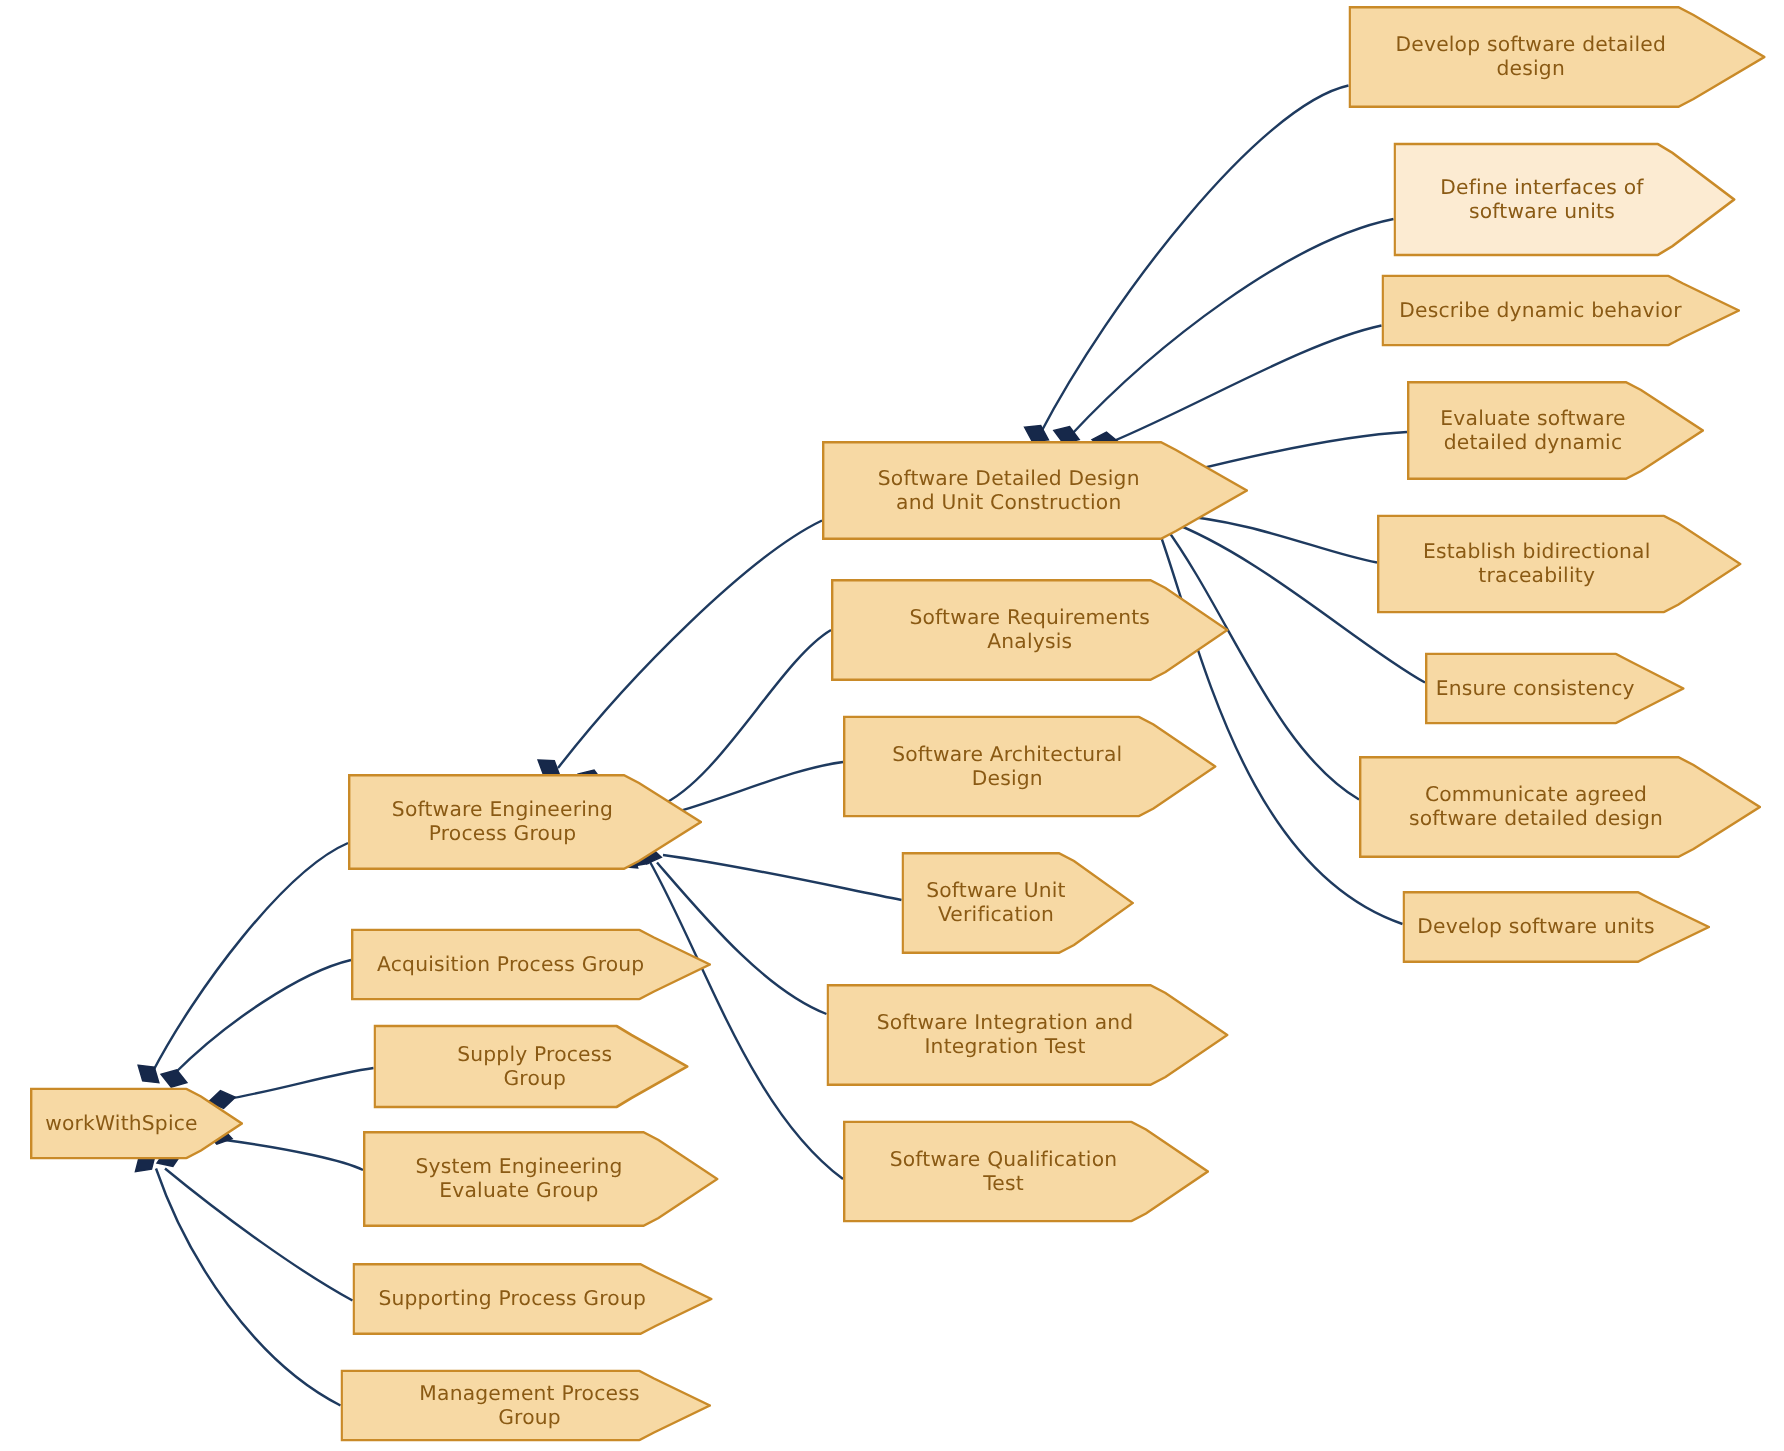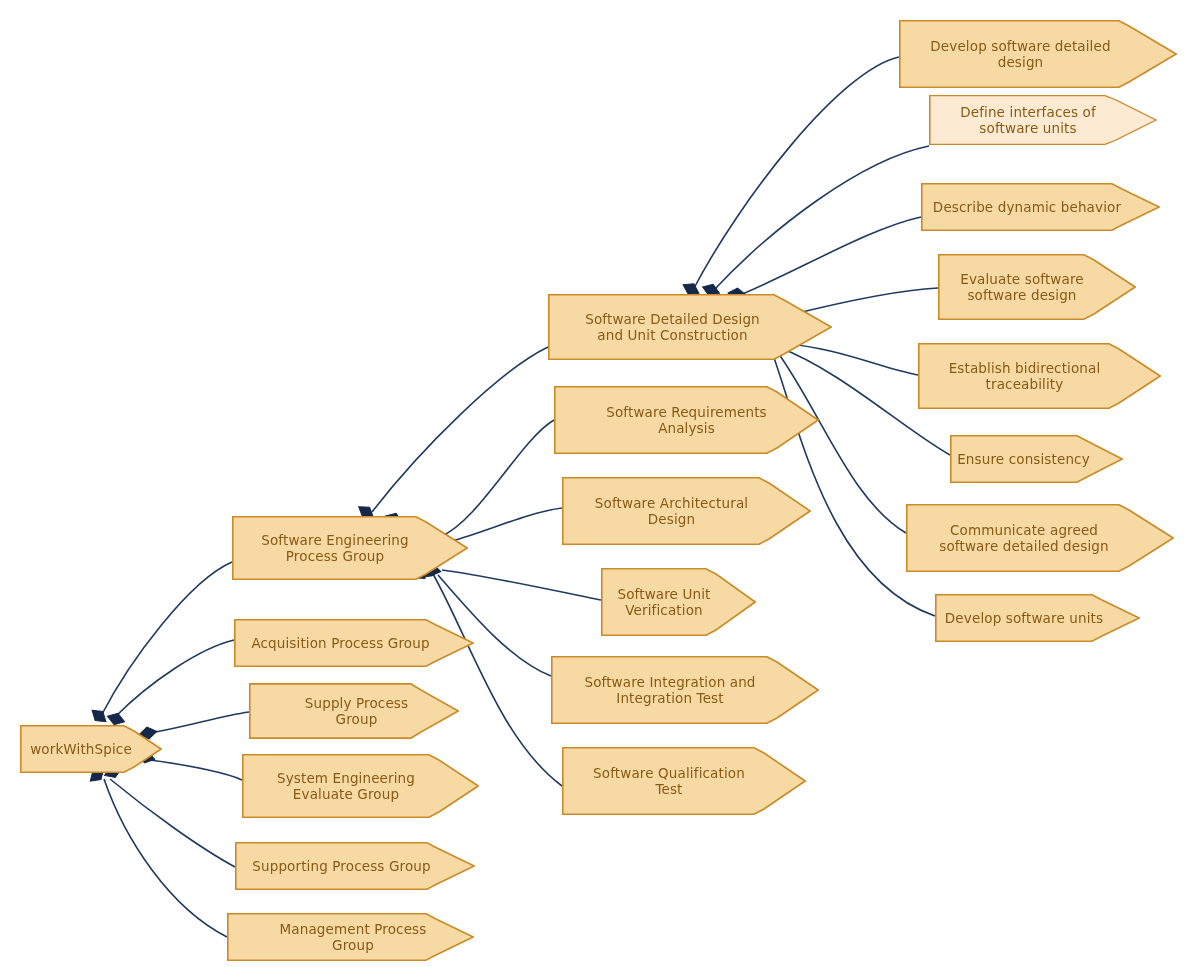--- a/index.html
+++ b/index.html
@@ -192,35 +192,35 @@
         </svg><span class="node-label offset-left" style="margin-right: 30px;">Software Integration and
 Integration Test</span></div>
       <div class="node" style="left: 562px; top: 747px; width: 244px; height: 68px;"><svg class="node-svg" viewBox="0 0 244 68" preserveAspectRatio="none">
           <polygon points="0.8,0.8 192.0,0.8 202.0,6.0 243.2,34.0 202.0,62.0 192.0,67.2 0.8,67.2" fill="#F7D9A4" stroke="#C98A28" stroke-width="1.6" stroke-linejoin="miter"></polygon>
         </svg><span class="node-label offset-left" style="margin-right: 30px;">Software Qualification
 Test</span></div>
       <div class="node" style="left: 548px; top: 294px; width: 284px; height: 66px;"><svg class="node-svg" viewBox="0 0 284 66" preserveAspectRatio="none">
           <polygon points="0.8,0.8 226.0,0.8 236.0,6.0 283.2,33.0 236.0,60.0 226.0,65.2 0.8,65.2" fill="#F7D9A4" stroke="#C98A28" stroke-width="1.6" stroke-linejoin="miter"></polygon>
         </svg><span class="node-label offset-left" style="margin-right: 35px;">Software Detailed Design
 and Unit Construction</span></div>
-      <div class="node" style="left: 899px; top: 20px; width: 278px; height: 68px;"><svg class="node-svg" viewBox="0 0 278 68" preserveAspectRatio="none">
+      <div class="node" style="left: 899px; top: 4px; width: 278px; height: 68px;"><svg class="node-svg" viewBox="0 0 278 68" preserveAspectRatio="none">
           <polygon points="0.8,0.8 220.0,0.8 230.0,6.0 277.2,34.0 230.0,62.0 220.0,67.2 0.8,67.2" fill="#F7D9A4" stroke="#C98A28" stroke-width="1.6" stroke-linejoin="miter"></polygon>
         </svg><span class="node-label offset-left" style="margin-right: 35px;">Develop software detailed
 design</span></div>
-      <div class="node" style="left: 929px; top: 95px; width: 228px; height: 50px;"><svg class="node-svg" viewBox="0 0 228 66" preserveAspectRatio="none">
+      <div class="node" style="left: 929px; top: 95px; width: 228px; height: 76px;"><svg class="node-svg" viewBox="0 0 228 66" preserveAspectRatio="none">
           <polygon points="0.8,0.8 176.0,0.8 186.0,6.0 227.2,33.0 186.0,60.0 176.0,65.2 0.8,65.2" fill="#FCEBD2" stroke="#C98A28" stroke-width="1.6" stroke-linejoin="miter"></polygon>
         </svg><span class="node-label offset-left" style="margin-right: 30px;">Define interfaces of
 software units</span></div>
       <div class="node" style="left: 921px; top: 183px; width: 239px; height: 48px;"><svg class="node-svg" viewBox="0 0 239 48" preserveAspectRatio="none">
           <polygon points="0.8,0.8 191.0,0.8 201.0,6.0 238.2,24.0 201.0,42.0 191.0,47.2 0.8,47.2" fill="#F7D9A4" stroke="#C98A28" stroke-width="1.6" stroke-linejoin="miter"></polygon>
         </svg><span class="node-label offset-left" style="margin-right: 27px;">Describe dynamic behavior</span></div>
       <div class="node" style="left: 938px; top: 254px; width: 198px; height: 66px;"><svg class="node-svg" viewBox="0 0 198 66" preserveAspectRatio="none">
           <polygon points="0.8,0.8 146.0,0.8 156.0,6.0 197.2,33.0 156.0,60.0 146.0,65.2 0.8,65.2" fill="#F7D9A4" stroke="#C98A28" stroke-width="1.6" stroke-linejoin="miter"></polygon>
         </svg><span class="node-label offset-left" style="margin-right: 30px;">Evaluate software
-software design</span></div>
+detailed dynamic</span></div>
       <div class="node" style="left: 918px; top: 343px; width: 243px; height: 66px;"><svg class="node-svg" viewBox="0 0 243 66" preserveAspectRatio="none">
           <polygon points="0.8,0.8 191.0,0.8 201.0,6.0 242.2,33.0 201.0,60.0 191.0,65.2 0.8,65.2" fill="#F7D9A4" stroke="#C98A28" stroke-width="1.6" stroke-linejoin="miter"></polygon>
         </svg><span class="node-label offset-left" style="margin-right: 30px;">Establish bidirectional
 traceability</span></div>
       <div class="node" style="left: 950px; top: 435px; width: 173px; height: 48px;"><svg class="node-svg" viewBox="0 0 173 48" preserveAspectRatio="none">
           <polygon points="0.8,0.8 127.0,0.8 137.0,6.0 172.2,24.0 137.0,42.0 127.0,47.2 0.8,47.2" fill="#F7D9A4" stroke="#C98A28" stroke-width="1.6" stroke-linejoin="miter"></polygon>
         </svg><span class="node-label offset-left" style="margin-right: 26px;">Ensure consistency</span></div>
       <div class="node" style="left: 906px; top: 504px; width: 268px; height: 68px;"><svg class="node-svg" viewBox="0 0 268 68" preserveAspectRatio="none">
           <polygon points="0.8,0.8 213.0,0.8 223.0,6.0 267.2,34.0 223.0,62.0 213.0,67.2 0.8,67.2" fill="#F7D9A4" stroke="#C98A28" stroke-width="1.6" stroke-linejoin="miter"></polygon>
         </svg><span class="node-label offset-left" style="margin-right: 32px;">Communicate agreed

